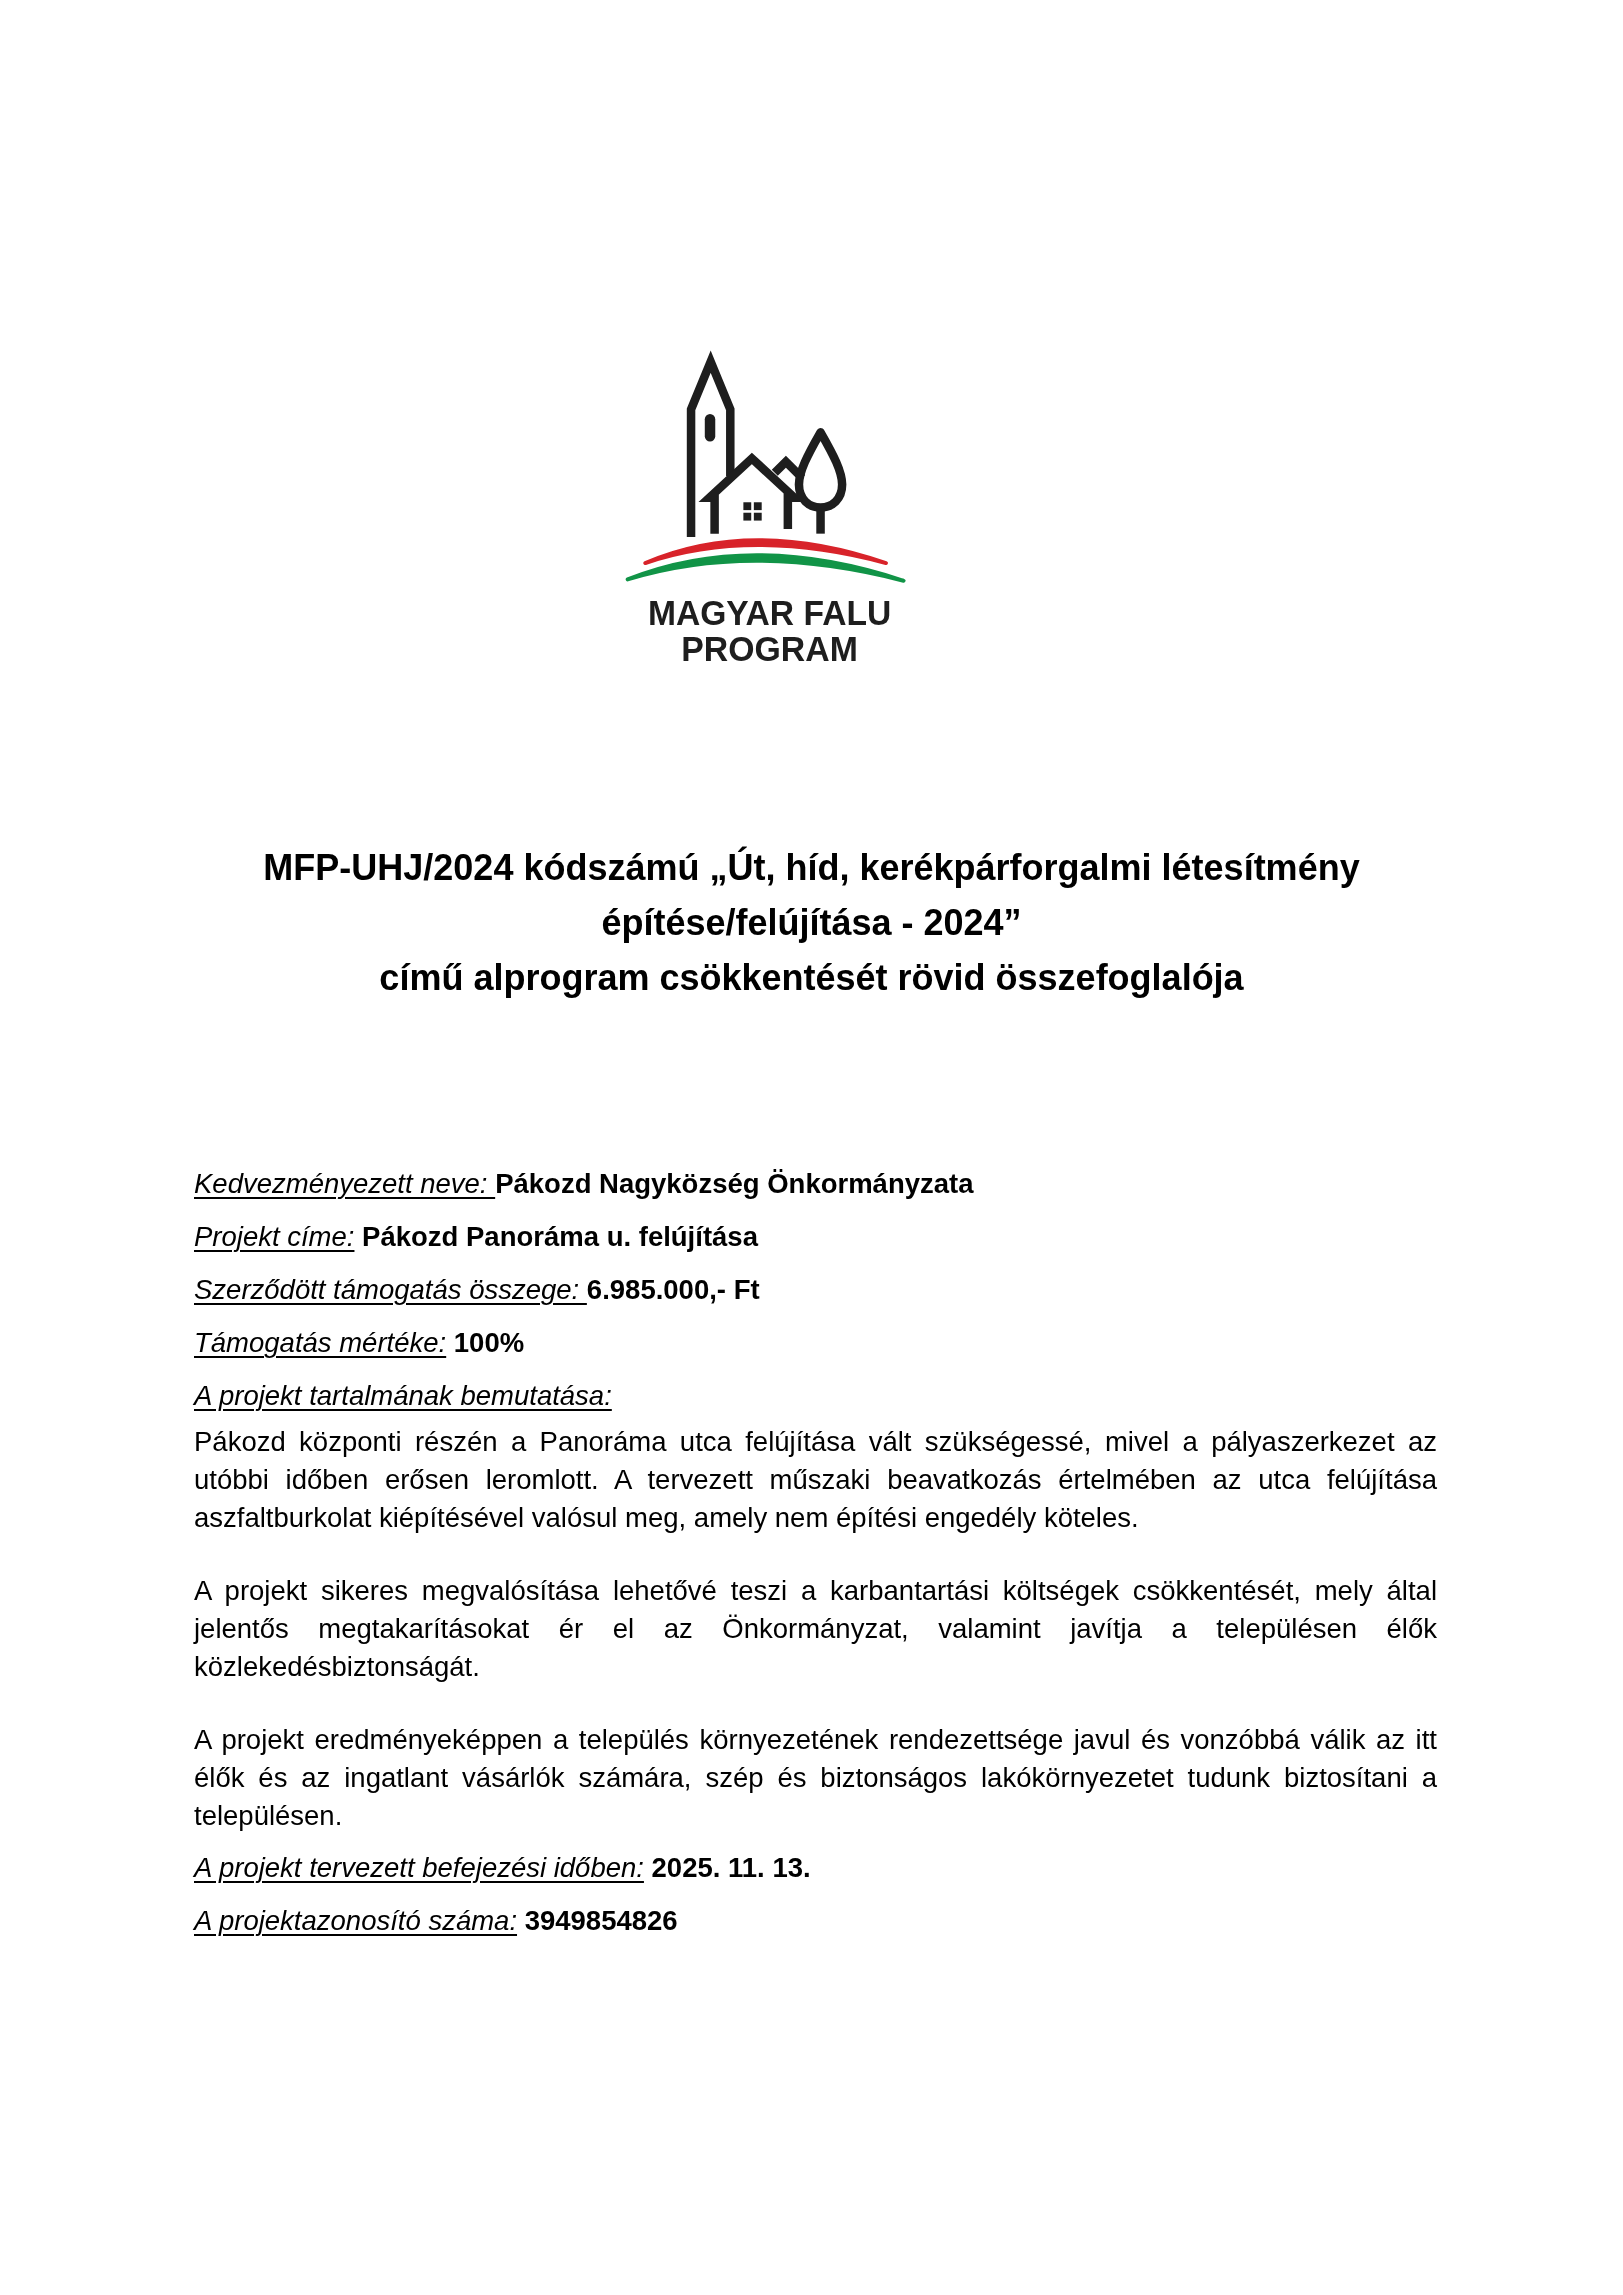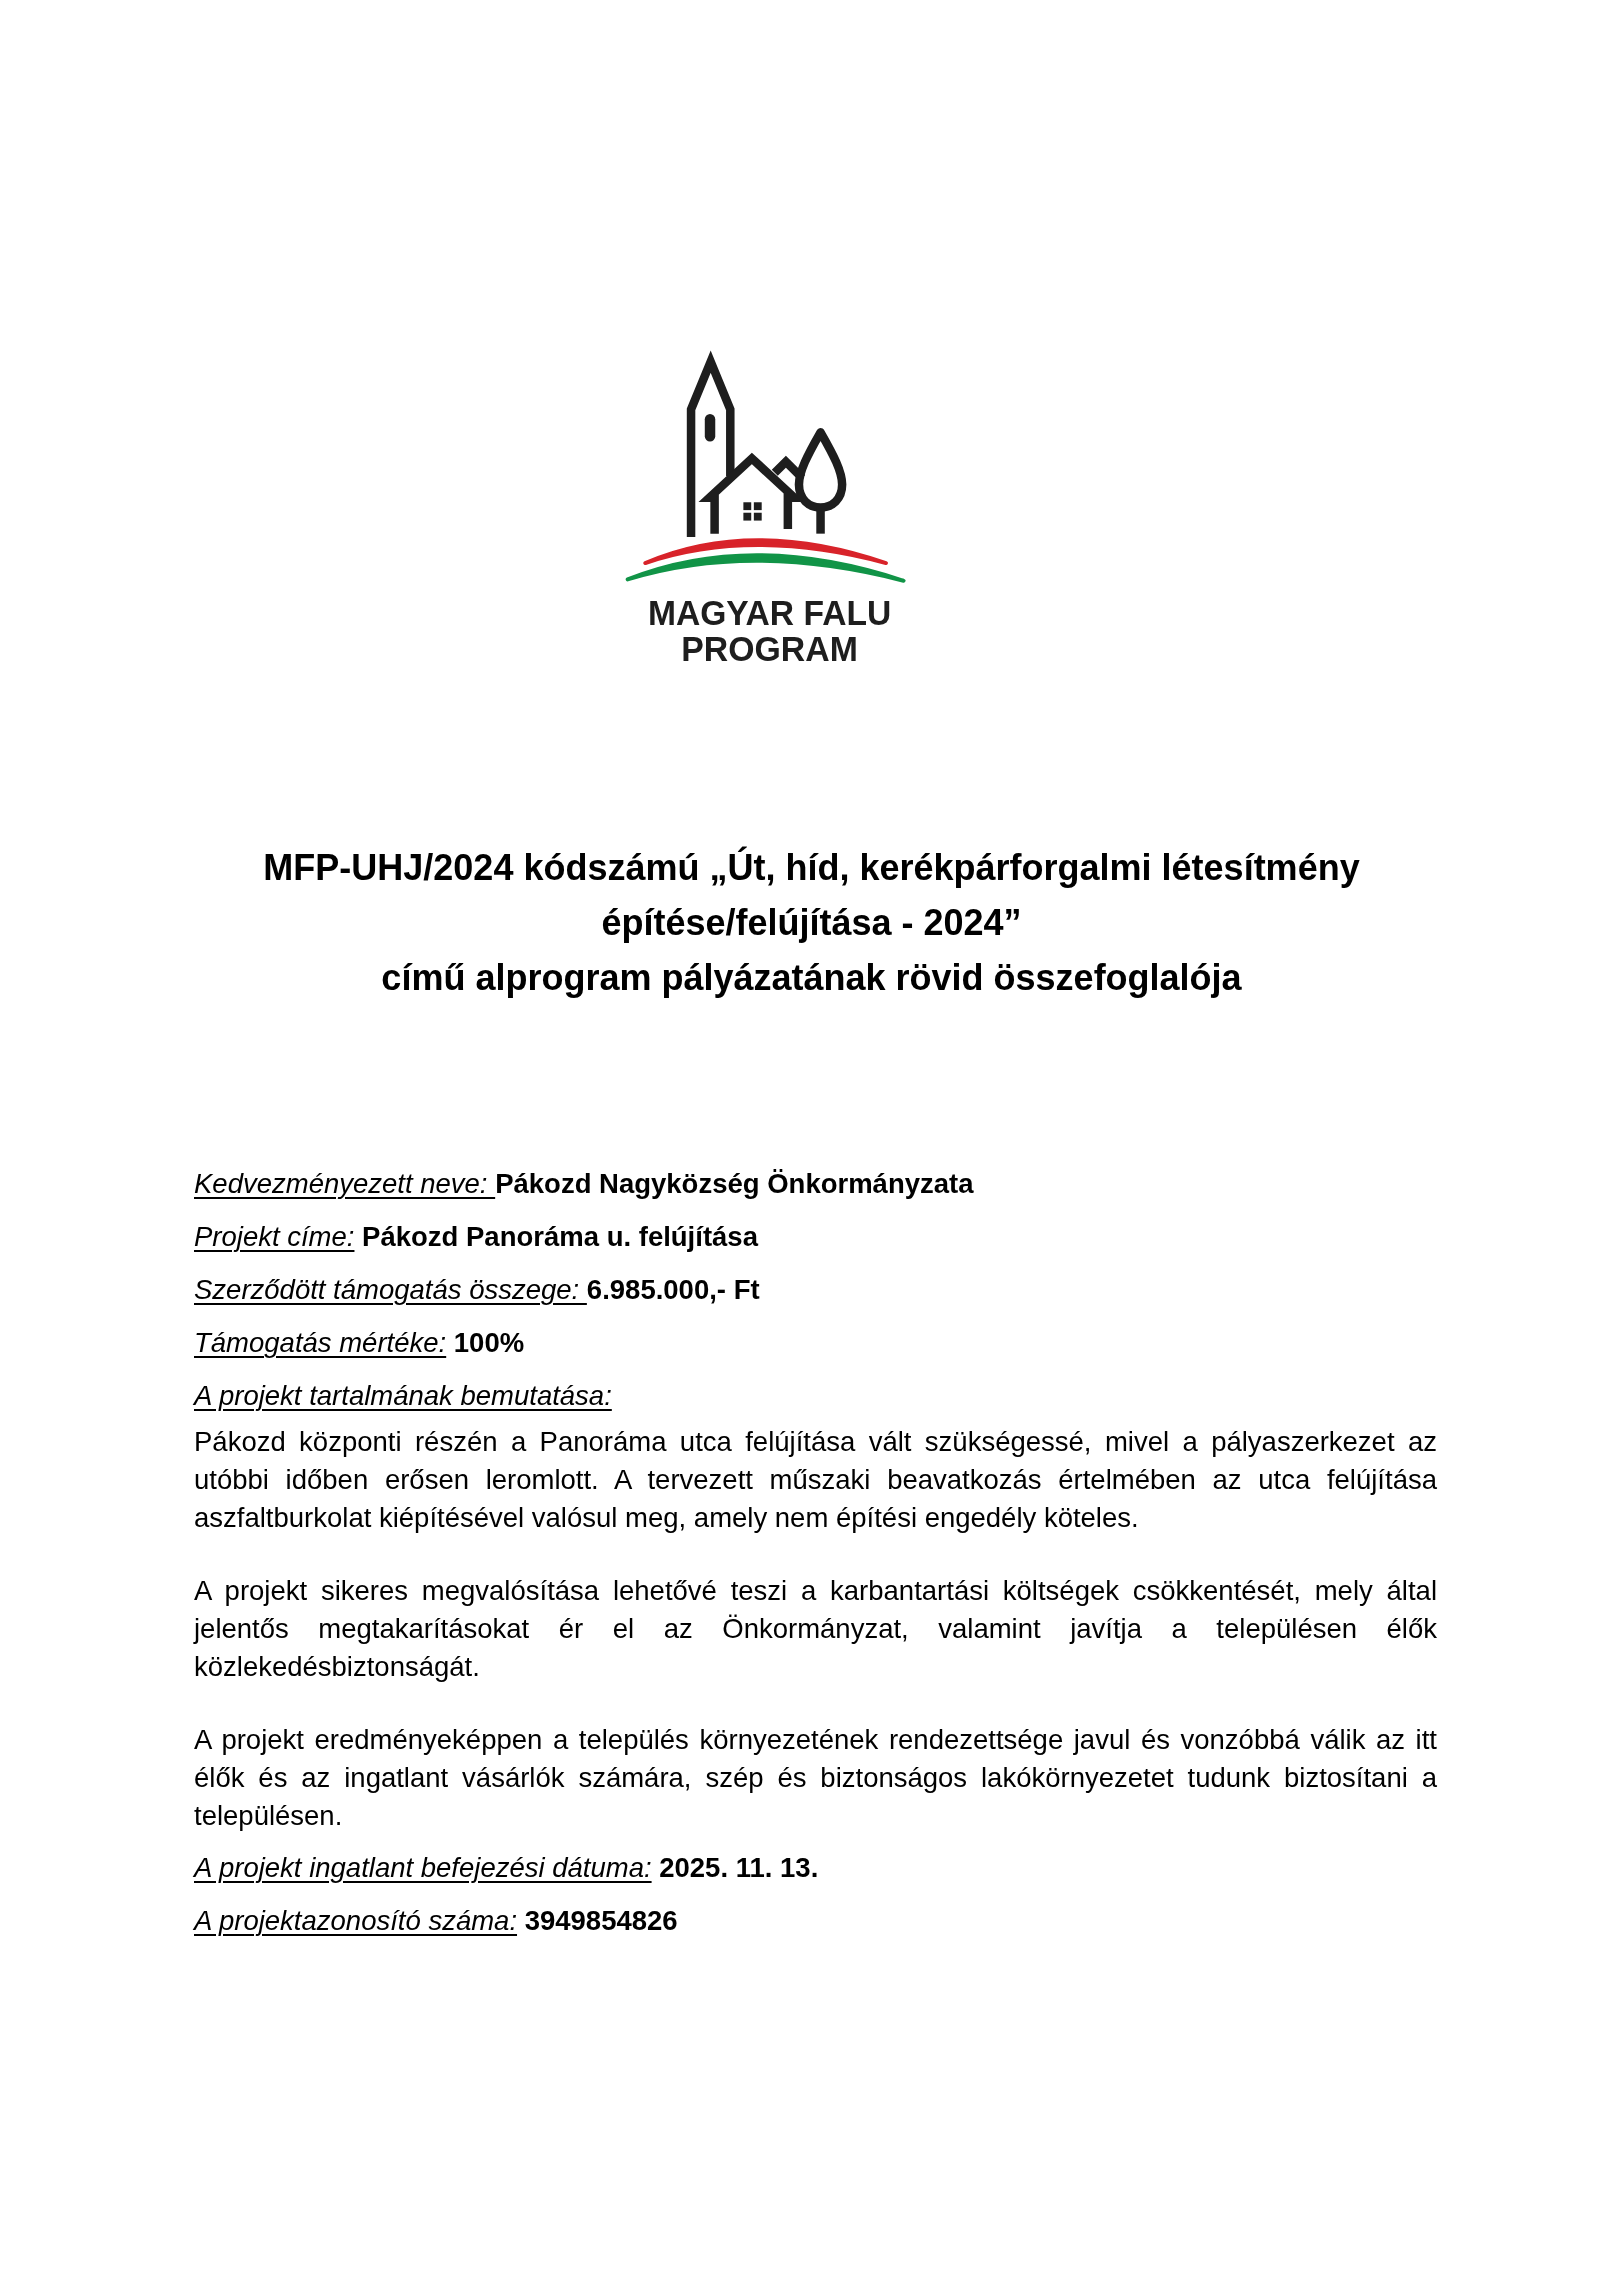--- a/index.html
+++ b/index.html
@@ -103,21 +103,21 @@
     <path d="M30,355 Q220,280 452,357 Q220,297 30,355 Z" fill="#119447" stroke="#119447" stroke-width="6" stroke-linejoin="round"></path>
 
     <text x="247" y="425" text-anchor="middle" font-family="Liberation Sans, sans-serif" font-weight="bold" font-size="54" fill="#1e1e1e" textLength="372" lengthAdjust="spacingAndGlyphs">MAGYAR FALU</text>
     <text x="247" y="480" text-anchor="middle" font-family="Liberation Sans, sans-serif" font-weight="bold" font-size="54" fill="#1e1e1e" textLength="270" lengthAdjust="spacingAndGlyphs">PROGRAM</text>
   </svg>
 </div>
 
 <div class="title-block">
   <span class="title-line">MFP-UHJ/2024 kódszámú „Út, híd, kerékpárforgalmi létesítmény</span>
   <span class="title-line">építése/felújítása - 2024”</span>
-  <span class="title-line">című alprogram pályázatának rövid összefoglalója</span>
+  <span class="title-line">című alprogram csökkentését rövid összefoglalója</span>
 </div>
 
 <div class="content">
   <div class="field">
     <span class="label">Kedvezményezett neve: </span><span class="value">Pákozd Nagyközség Önkormányzata</span>
   </div>
   <div class="field">
     <span class="label">Projekt címe:</span><span class="value"> Pákozd Panoráma u. felújítása</span>
   </div>
   <div class="field">
@@ -128,19 +128,19 @@
   </div>
   <div class="field">
     <span class="label">A projekt tartalmának bemutatása:</span>
   </div>
 
   <p class="para first">Pákozd központi részén a Panoráma utca felújítása vált szükségessé, mivel a pályaszerkezet az utóbbi időben erősen leromlott. A tervezett műszaki beavatkozás értelmében az utca felújítása aszfaltburkolat kiépítésével valósul meg, amely nem építési engedély köteles.</p>
   <p class="para">A projekt sikeres megvalósítása lehetővé teszi a karbantartási költségek csökkentését, mely által jelentős megtakarításokat ér el az Önkormányzat, valamint javítja a településen élők közlekedésbiztonságát.</p>
   <p class="para third">A projekt eredményeképpen a település környezetének rendezettsége javul és vonzóbbá válik az itt élők és az ingatlant vásárlók számára, szép és biztonságos lakókörnyezetet tudunk biztosítani a településen.</p>
 
   <div class="field">
-    <span class="label">A projekt ingatlant befejezési dátuma:</span><span class="value"> 2025. 11. 13.</span>
+    <span class="label">A projekt tervezett befejezési időben:</span><span class="value"> 2025. 11. 13.</span>
   </div>
   <div class="field">
     <span class="label">A projektazonosító száma:</span><span class="value"> 3949854826</span>
   </div>
 </div>
 
 
 </body></html>

